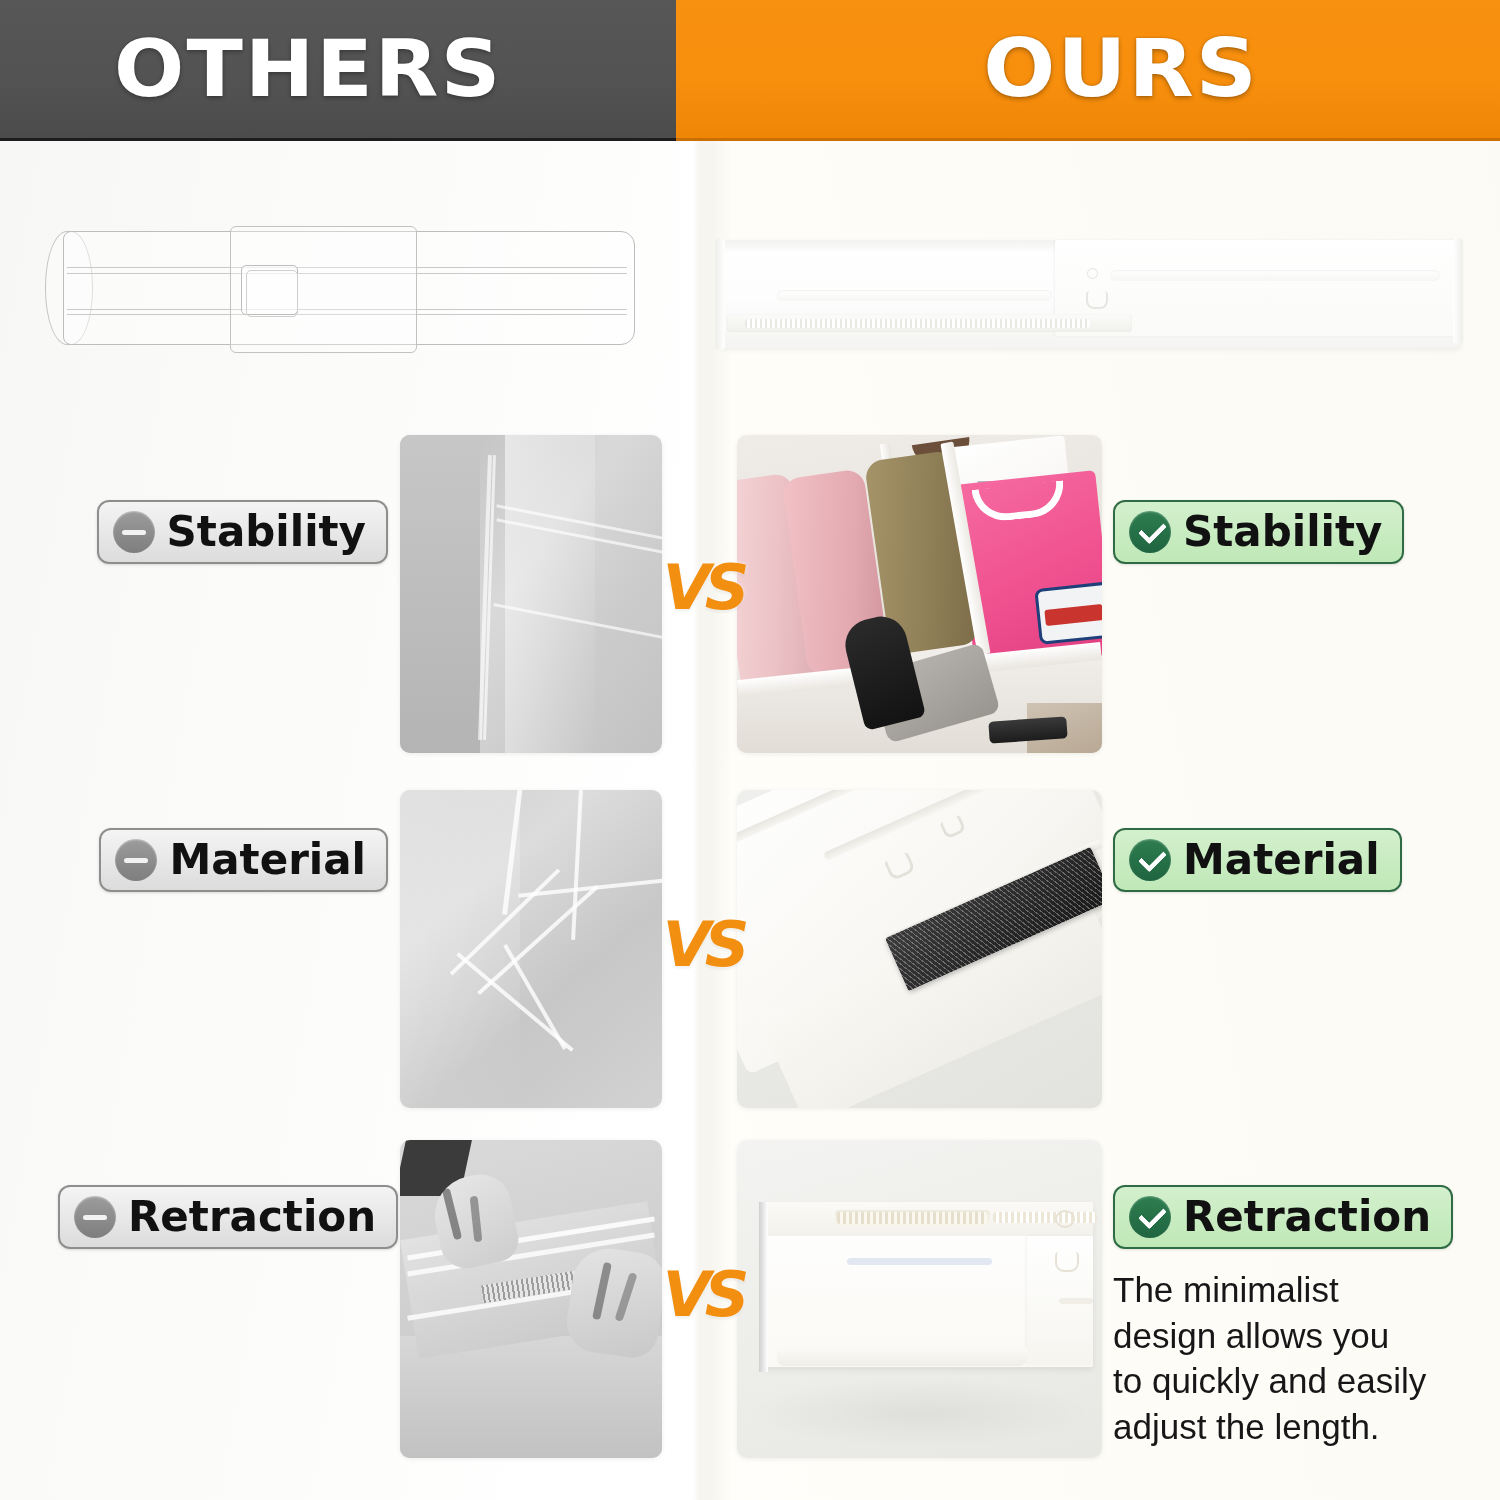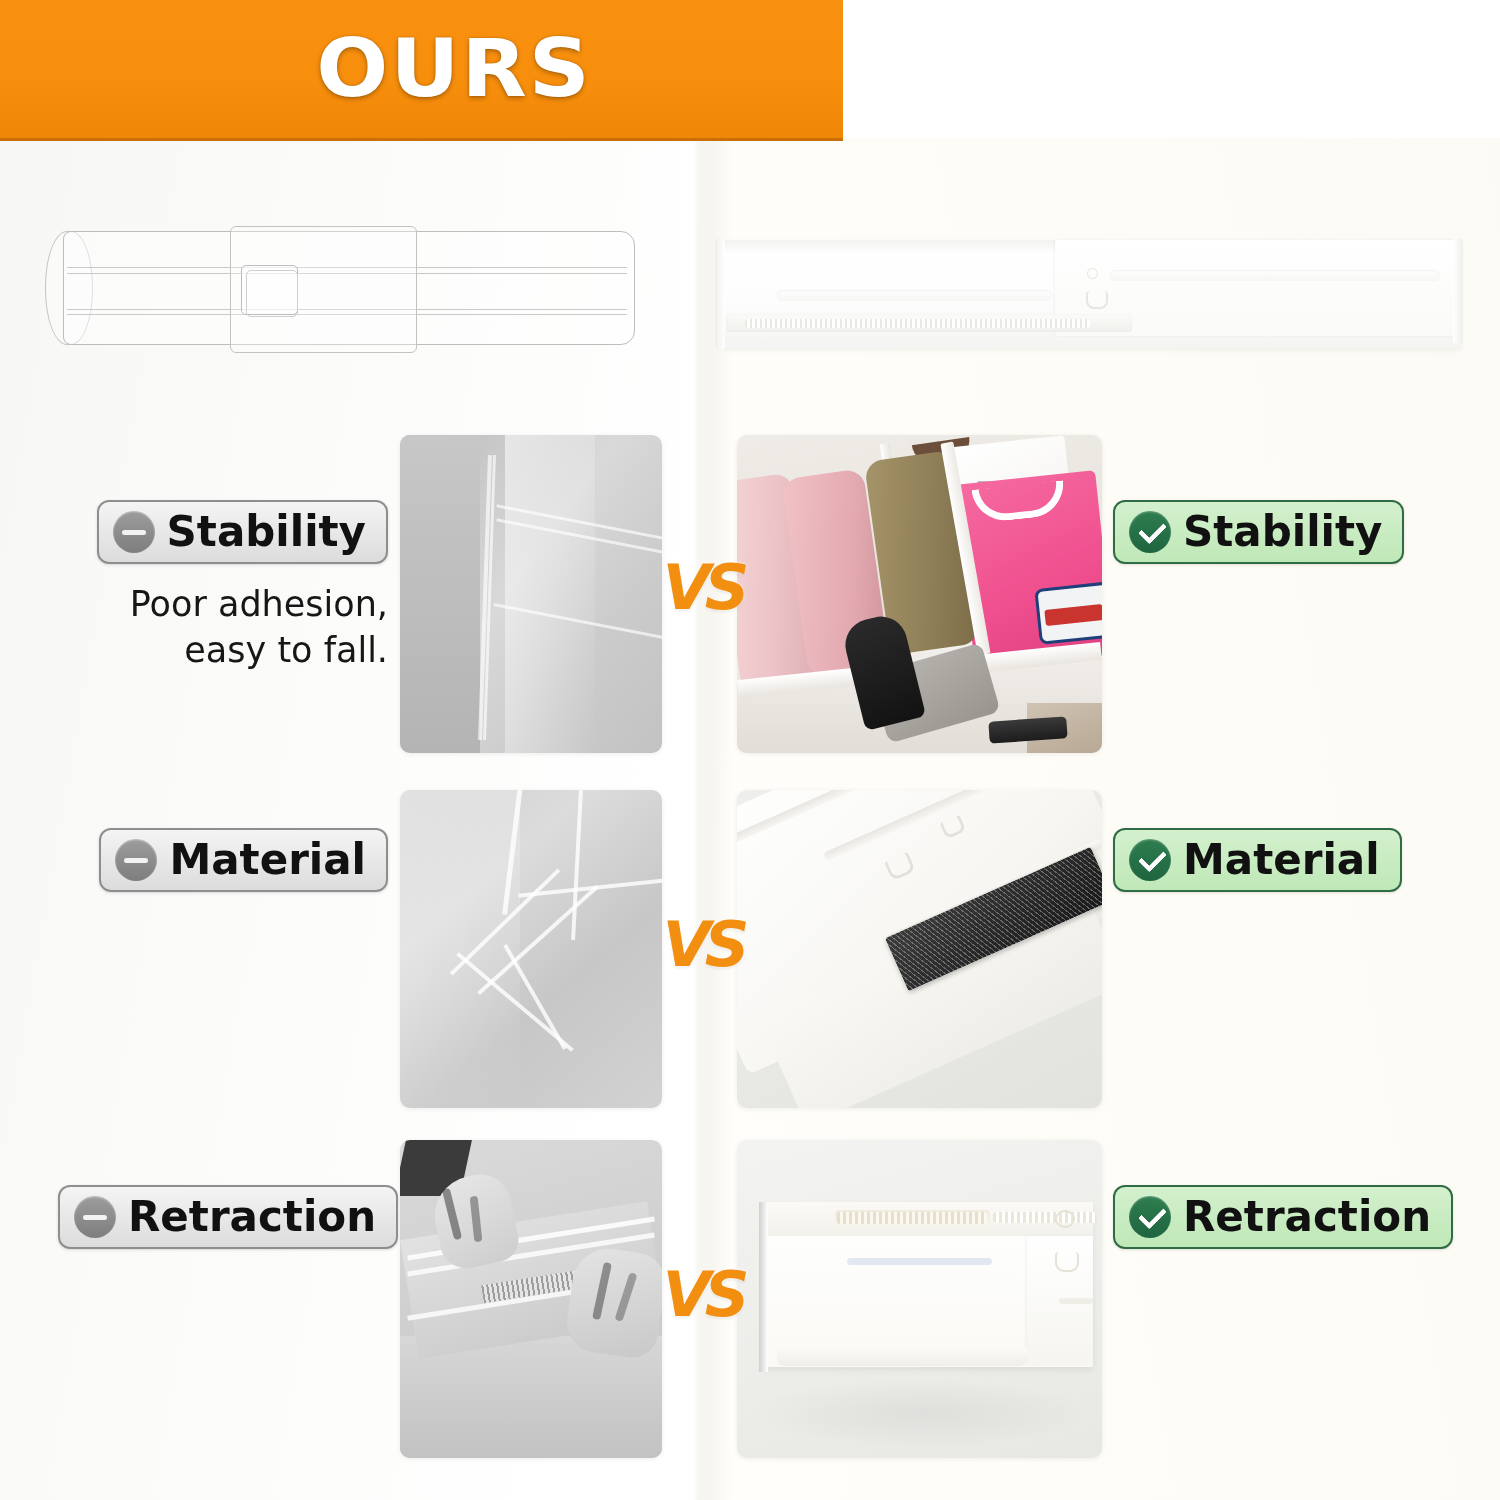--- a/index.html
+++ b/index.html
@@ -291,20 +291,23 @@
 </head>
 <body>
 
 <div class="page">
 
   <div class="bg-left"></div>
   <div class="bg-right"></div>
   <div class="center-fold"></div>
 
   <div class="header">
+    <div class="hdr-half hdr-others">
+      <span class="hdr-text">OTHERS</span>
+    </div>
     <div class="hdr-half hdr-ours">
       <span class="hdr-text">OURS</span>
     </div>
   </div>
 
   <div class="hero hero-left">
     <div class="clear-cap"></div>
     <div class="clear-body"></div>
     <div class="clear-line clear-l1"></div>
     <div class="clear-line clear-l2"></div>
@@ -431,22 +434,20 @@
 
   <div class="vs vs-1">VS</div>
   <div class="vs vs-2">VS</div>
   <div class="vs vs-3">VS</div>
 
   <div class="txt txt-left t1-left">
     <div class="badge badge-neg">
       <span class="ico ico-minus"></span>
       <span class="badge-label">Stability</span>
     </div>
-    <div class="desc">Poor adhesion,
-easy to fall.</div>
   </div>
 
   <div class="txt txt-right t1-right">
     <div class="badge badge-pos">
       <span class="ico ico-check"></span>
       <span class="badge-label">Stability</span>
     </div>
   </div>
 
   <div class="txt txt-left t2-left">
@@ -468,15 +469,19 @@
       <span class="ico ico-minus"></span>
       <span class="badge-label">Retraction</span>
     </div>
   </div>
 
   <div class="txt txt-right t3-right">
     <div class="badge badge-pos">
       <span class="ico ico-check"></span>
       <span class="badge-label">Retraction</span>
     </div>
+    <div class="desc desc-alt">The minimalist
+design allows you
+to quickly and easily
+adjust the length.</div>
   </div>
 
 </div>
 
 </body></html>

